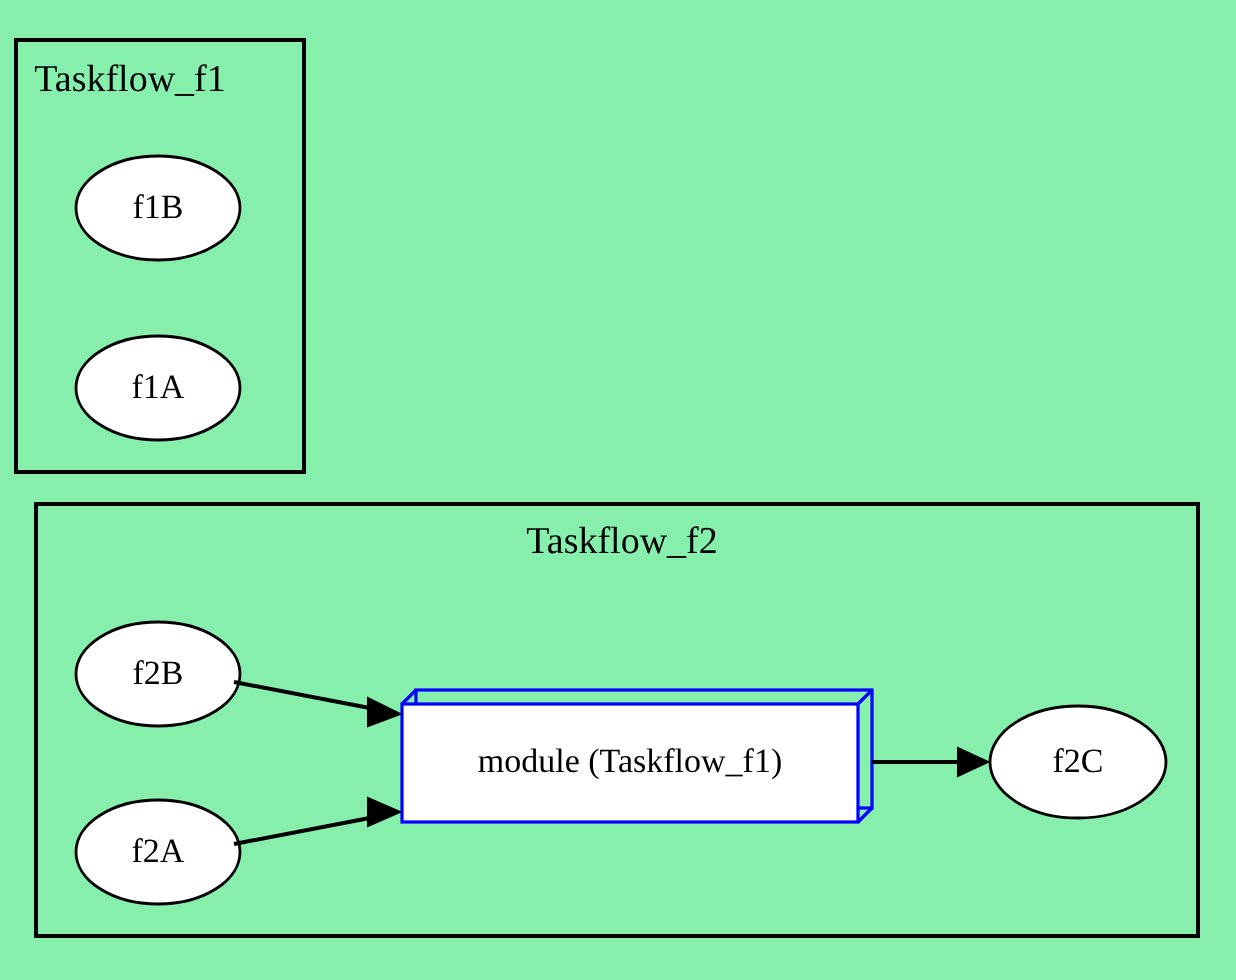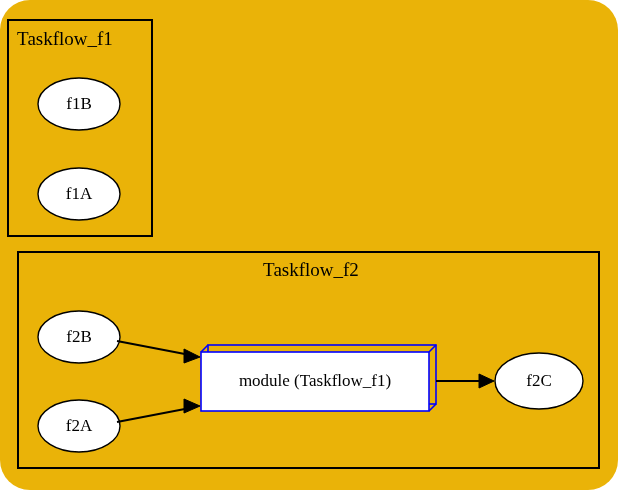--- a/index.html
+++ b/index.html
@@ -4,24 +4,23 @@
 <style>
   html, body {
     margin: 0;
     padding: 0;
     background: #ffffff;
   }
   #canvas {
     position: relative;
     width: 618px;
     height: 490px;
-    background: #eab308;
+    background: #86efac;
     overflow: hidden;
     font-family: "Liberation Serif", "DejaVu Serif", serif;
-    border-radius: 30px;
   }
   #gfx {
     position: absolute;
     left: 0;
     top: 0;
     width: 618px;
     height: 490px;
   }
   .cluster-rect {
     fill: none;

